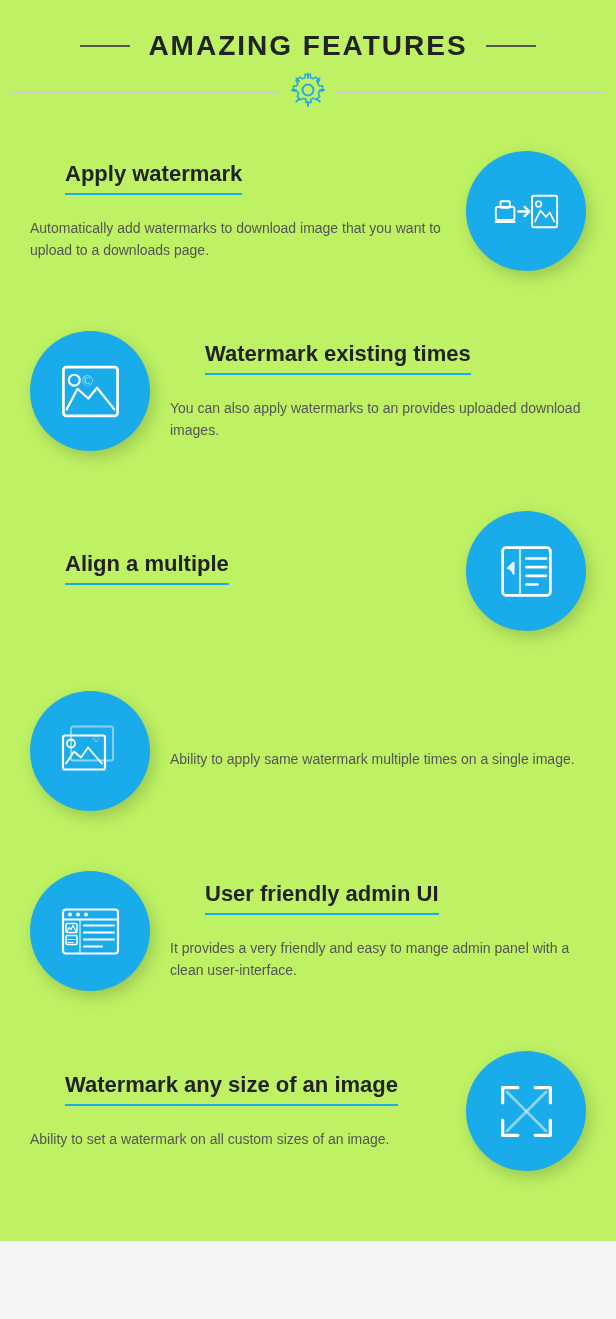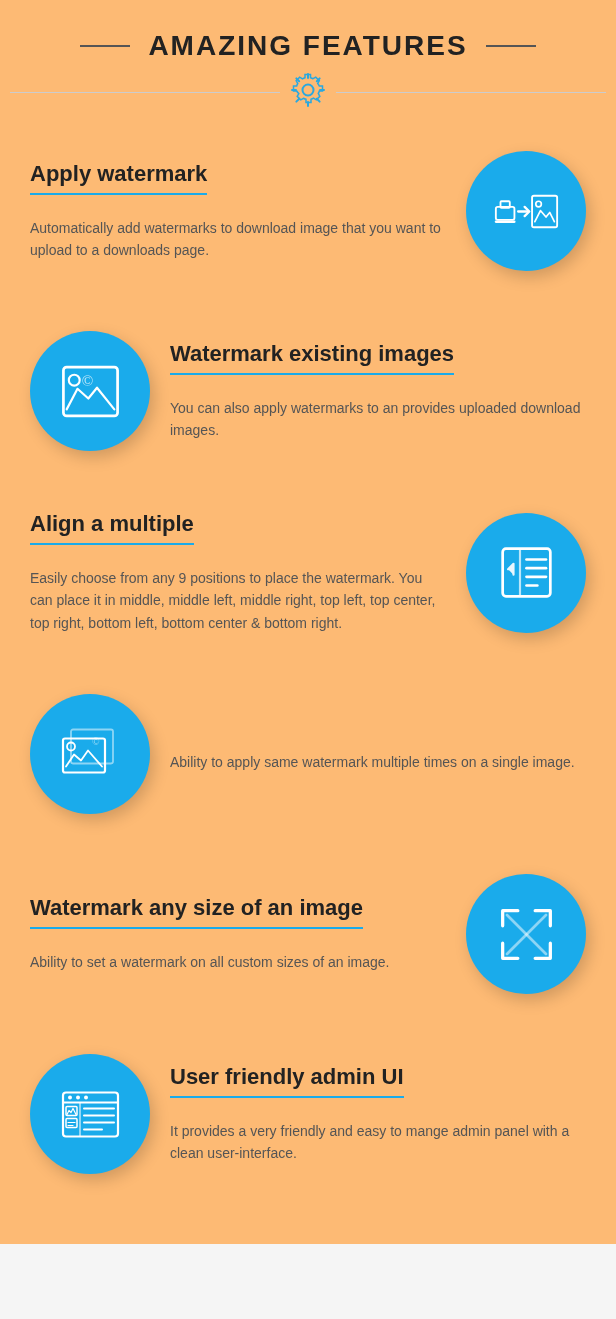--- a/index.html
+++ b/index.html
@@ -5,21 +5,21 @@
     * { box-sizing: border-box; margin: 0; padding: 0; }
     body {
       font-family: 'Segoe UI', Arial, sans-serif;
       background: #f5f5f5;
       width: 616px;
       min-height: 1319px;
       color: #333;
     }
     .page-wrapper {
       width: 616px;
-      background: #fdba74;
+      background: #bef264;
       padding: 30px 0 40px;
     }
     
     .header {
       display: flex;
       align-items: center;
       justify-content: center;
       gap: 18px;
       margin-bottom: 10px;
     }
@@ -84,20 +84,21 @@
       flex: 1;
     }
     .feature-title {
       font-size: 22px;
       font-weight: 700;
       color: #222;
       margin-bottom: 6px;
       padding-bottom: 6px;
       border-bottom: 2px solid #1aabeb;
       display: inline-block;
+      margin-left: 35px;
     }
     .feature-desc {
       font-size: 14px;
       color: #555;
       line-height: 1.6;
       margin-top: 16px;
     }
   </style>
 </head>
 <body>
@@ -142,41 +143,40 @@
 
         <polyline points="44,36 50,24 56,31 60,26 65,36" stroke="white" stroke-width="1.8" stroke-linecap="round" stroke-linejoin="round" fill="none"></polyline>
 
         <circle cx="48" cy="17" r="3" stroke="white" stroke-width="1.8" fill="none"></circle>
       </svg>
     </div>
   </div>
 
   <div class="feature-section left-icon">
     <div class="feature-text">
-      <div class="feature-title">Watermark existing images</div>
+      <div class="feature-title">Watermark existing times</div>
       <div class="feature-desc">You can also apply watermarks to an provides uploaded download images.</div>
     </div>
     <div class="circle-icon">
 
       <svg viewBox="0 0 60 55" fill="none" xmlns="http://www.w3.org/2000/svg">
         <rect x="5" y="5" width="50" height="45" rx="3" stroke="white" stroke-width="2.5" fill="none"></rect>
 
         <polyline points="8,44 18,25 28,34 36,24 52,44" stroke="white" stroke-width="2" stroke-linecap="round" stroke-linejoin="round" fill="none"></polyline>
 
         <circle cx="15" cy="17" r="5" stroke="white" stroke-width="2" fill="none"></circle>
 
         <text x="22" y="22" font-size="14" fill="white" font-family="serif" opacity="0.7">©</text>
       </svg>
     </div>
   </div>
 
   <div class="feature-section right-icon">
     <div class="feature-text">
       <div class="feature-title">Align a multiple</div>
-      <div class="feature-desc">Easily choose from any 9 positions to place the watermark. You can place it in middle, middle left, middle right, top left, top center, top right, bottom left, bottom center &amp; bottom right.</div>
     </div>
     <div class="circle-icon">
 
       <svg viewBox="0 0 60 60" fill="none" xmlns="http://www.w3.org/2000/svg">
         <rect x="8" y="8" width="44" height="44" rx="3" stroke="white" stroke-width="2.5" fill="none"></rect>
 
         <line x1="24" y1="8" x2="24" y2="52" stroke="white" stroke-width="2" opacity="0.7"></line>
 
         <line x1="30" y1="18" x2="48" y2="18" stroke="white" stroke-width="2.5" stroke-linecap="round"></line>
         <line x1="30" y1="26" x2="48" y2="26" stroke="white" stroke-width="2.5" stroke-linecap="round"></line>
@@ -202,43 +202,20 @@
 
         <polyline points="8,42 16,30 23,36 30,26 44,42" stroke="white" stroke-width="1.8" stroke-linecap="round" stroke-linejoin="round" fill="none"></polyline>
 
         <circle cx="13" cy="22" r="4" stroke="white" stroke-width="1.8" fill="none"></circle>
 
         <text x="34" y="20" font-size="10" fill="white" font-family="serif" opacity="0.5">©</text>
       </svg>
     </div>
   </div>
 
-  <div class="feature-section right-icon">
-    <div class="feature-text">
-      <div class="feature-title">Watermark any size of an image</div>
-      <div class="feature-desc">Ability to set a watermark on all custom sizes of an image.</div>
-    </div>
-    <div class="circle-icon">
-
-      <svg viewBox="0 0 60 60" fill="none" xmlns="http://www.w3.org/2000/svg">
-
-        <polyline points="22,8 8,8 8,22" stroke="white" stroke-width="3" stroke-linecap="round" stroke-linejoin="round" fill="none"></polyline>
-
-        <polyline points="38,8 52,8 52,22" stroke="white" stroke-width="3" stroke-linecap="round" stroke-linejoin="round" fill="none"></polyline>
-
-        <polyline points="22,52 8,52 8,38" stroke="white" stroke-width="3" stroke-linecap="round" stroke-linejoin="round" fill="none"></polyline>
-
-        <polyline points="38,52 52,52 52,38" stroke="white" stroke-width="3" stroke-linecap="round" stroke-linejoin="round" fill="none"></polyline>
-
-        <line x1="12" y1="12" x2="48" y2="48" stroke="white" stroke-width="2.5" stroke-linecap="round" opacity="0.5"></line>
-        <line x1="48" y1="12" x2="12" y2="48" stroke="white" stroke-width="2.5" stroke-linecap="round" opacity="0.5"></line>
-      </svg>
-    </div>
-  </div>
-
   <div class="feature-section left-icon">
     <div class="feature-text">
       <div class="feature-title">User friendly admin UI</div>
       <div class="feature-desc">It provides a very friendly and easy to mange admin panel with a clean user-interface.</div>
     </div>
     <div class="circle-icon">
 
       <svg viewBox="0 0 65 60" fill="none" xmlns="http://www.w3.org/2000/svg">
 
         <rect x="5" y="8" width="55" height="44" rx="3" stroke="white" stroke-width="2.2" fill="none"></rect>
@@ -259,13 +236,36 @@
         <line x1="26" y1="38" x2="56" y2="38" stroke="white" stroke-width="2" stroke-linecap="round"></line>
         <line x1="26" y1="45" x2="44" y2="45" stroke="white" stroke-width="2" stroke-linecap="round"></line>
 
         <rect x="8" y="34" width="11" height="9" rx="1" stroke="white" stroke-width="1.5" fill="none"></rect>
         <line x1="10" y1="38" x2="17" y2="38" stroke="white" stroke-width="1.2" stroke-linecap="round"></line>
         <line x1="10" y1="41" x2="15" y2="41" stroke="white" stroke-width="1.2" stroke-linecap="round"></line>
       </svg>
     </div>
   </div>
 
+  <div class="feature-section right-icon">
+    <div class="feature-text">
+      <div class="feature-title">Watermark any size of an image</div>
+      <div class="feature-desc">Ability to set a watermark on all custom sizes of an image.</div>
+    </div>
+    <div class="circle-icon">
+
+      <svg viewBox="0 0 60 60" fill="none" xmlns="http://www.w3.org/2000/svg">
+
+        <polyline points="22,8 8,8 8,22" stroke="white" stroke-width="3" stroke-linecap="round" stroke-linejoin="round" fill="none"></polyline>
+
+        <polyline points="38,8 52,8 52,22" stroke="white" stroke-width="3" stroke-linecap="round" stroke-linejoin="round" fill="none"></polyline>
+
+        <polyline points="22,52 8,52 8,38" stroke="white" stroke-width="3" stroke-linecap="round" stroke-linejoin="round" fill="none"></polyline>
+
+        <polyline points="38,52 52,52 52,38" stroke="white" stroke-width="3" stroke-linecap="round" stroke-linejoin="round" fill="none"></polyline>
+
+        <line x1="12" y1="12" x2="48" y2="48" stroke="white" stroke-width="2.5" stroke-linecap="round" opacity="0.5"></line>
+        <line x1="48" y1="12" x2="12" y2="48" stroke="white" stroke-width="2.5" stroke-linecap="round" opacity="0.5"></line>
+      </svg>
+    </div>
+  </div>
+
 </div>
 
 </body></html>

